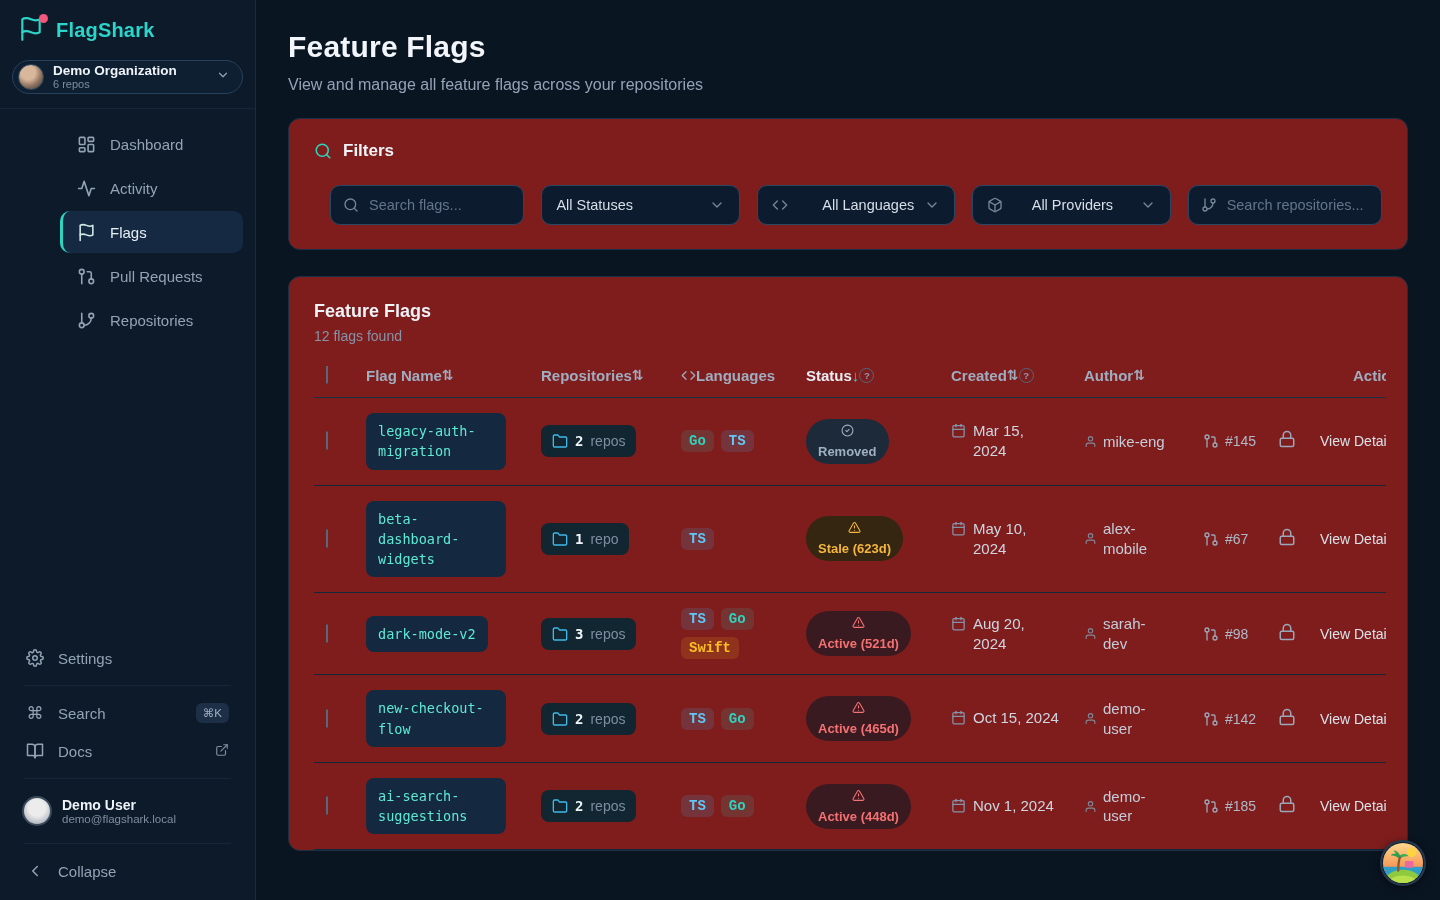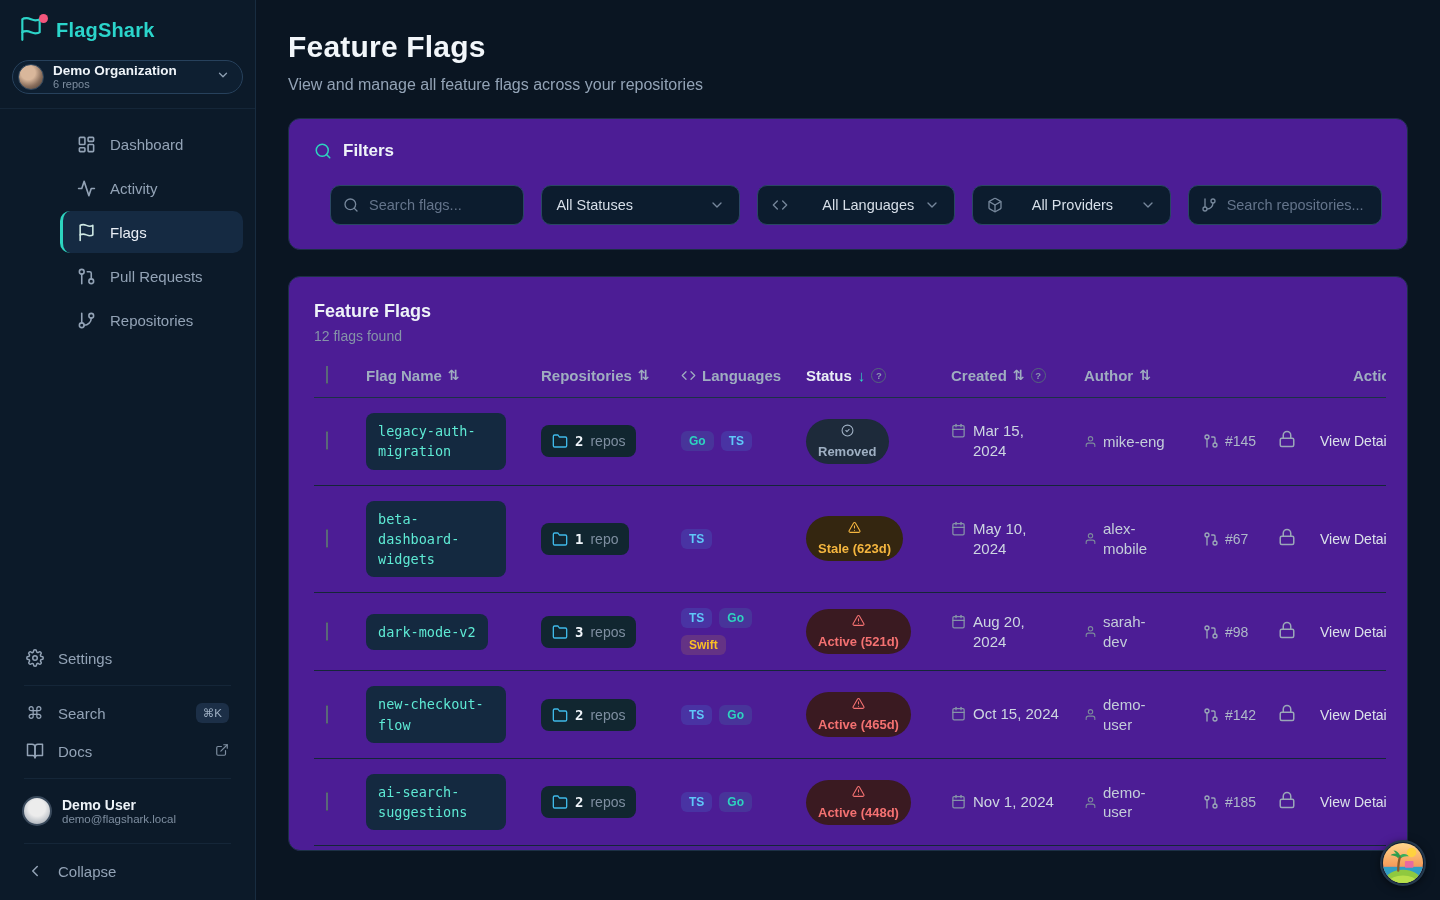--- a/index.html
+++ b/index.html
@@ -68,21 +68,21 @@
     border:2px solid #3a4a5c; }
   .user-name { font-size:14px; font-weight:700; color:#eef3f8; line-height:1.15; }
   .user-email { font-size:11.5px; color:#7e8ea0; }
 
   
   .main { flex:1; padding:30px 32px 0; overflow:hidden; }
   .page-title { font-size:30px; font-weight:700; color:#f2f6fa; letter-spacing:.2px; }
   .page-subtitle { margin-top:12px; font-size:16px; color:#93a3b6; }
 
   .card {
-    background:#4c1d95; border:1px solid #1c3045; border-radius:12px;
+    background:#7f1d1d; border:1px solid #1c3045; border-radius:12px;
   }
   .filters-card { margin-top:24px; padding:22px 25px 24px; }
   .filters-title-row { display:flex; align-items:center; gap:11px; margin-bottom:24px; }
   .filters-title-row svg { width:18px; height:18px; color:#2dd4bf; }
   .filters-title { font-size:17px; font-weight:700; color:#eef3f8; }
 
   .filters-row { display:flex; gap:17px;margin-left:16px; }
   .fcontrol {
     flex:1; min-width:0; height:40px; background:#0c1c2e; border:1px solid #2a4764;
     border-radius:10px; display:flex; align-items:center; gap:10px; padding:0 12px;
@@ -101,21 +101,21 @@
   .table-title { font-size:18px; font-weight:700; color:#eef3f8; }
   .table-count { margin-top:6px; font-size:14px; color:#8593a8; }
 
   .tbl { margin-top:22px; width:1072px; overflow:hidden; }
   .trow {
     display:grid;
     grid-template-columns:52px 175px 140px 125px 145px 133px 119px 75px 42px 160px;
     align-items:center; width:1146px;
   }
   .thead { border-bottom:1px solid #1d3046; padding-bottom:13px; }
-  .thead .hcell { font-size:15px; font-weight:600; color:#9fadc0; display:flex; align-items:center; gap:6px; }
+  .thead .hcell { font-size:15px; font-weight:600; color:#9fadc0; display:flex; align-items:center; }
   .thead .hcell.bright { color:#e9eef5; }
   .sort-glyph { font-size:14px; color:#9fadc0; }
   .arrow-down { color:#2dd4bf; font-size:15px; font-weight:700; }
   .help-dot {
     width:15px; height:15px; border:1px solid #55667c; border-radius:50%;
     display:inline-flex; align-items:center; justify-content:center;
     font-size:9.5px; color:#8b9bb0; font-weight:700;
   }
   .hcell svg { width:15px; height:15px; }
   .actions-h { padding-left:33px; }
@@ -132,21 +132,21 @@
   }
   .repos-chip {
     display:inline-flex; align-items:center; gap:7px; background:#112630; border-radius:8px;
     padding:8px 11px; font-size:14px;
   }
   .repos-chip svg { width:16px; height:16px; color:#3fb9e8; }
   .repos-chip .cnt { color:#f0f5fa; font-weight:600; font-family:"DejaVu Sans Mono","Liberation Mono",monospace; }
   .repos-chip .unit { color:#7e8ea0; }
 
   .langs { display:flex; flex-wrap:wrap; gap:7px; max-width:100px; }
-  .lang-badge { border-radius:6px; padding:3px 8px; font-size:12px; font-weight:600; }
+  .lang-badge { border-radius:6px; padding:3px 8px; font-size:14px; font-weight:600;font-family:Liberation Mono, monospace; }
   .lang-go { color:#2dd4bf; background:rgba(45,212,191,.13); }
   .lang-ts { color:#5fc8f8; background:rgba(56,189,248,.14); }
   .lang-swift { color:#fbbf24; background:rgba(251,191,36,.14); }
 
   .status-pill {
     display:inline-flex; align-items:center; gap:7px; border-radius:999px;
     padding:5px 12px; font-size:13px; font-weight:600; white-space:nowrap;flex-direction:column;
   }
   .status-pill svg { width:13px; height:13px; }
   .st-removed { background:#1d2a3a; color:#9fb0c3; }

